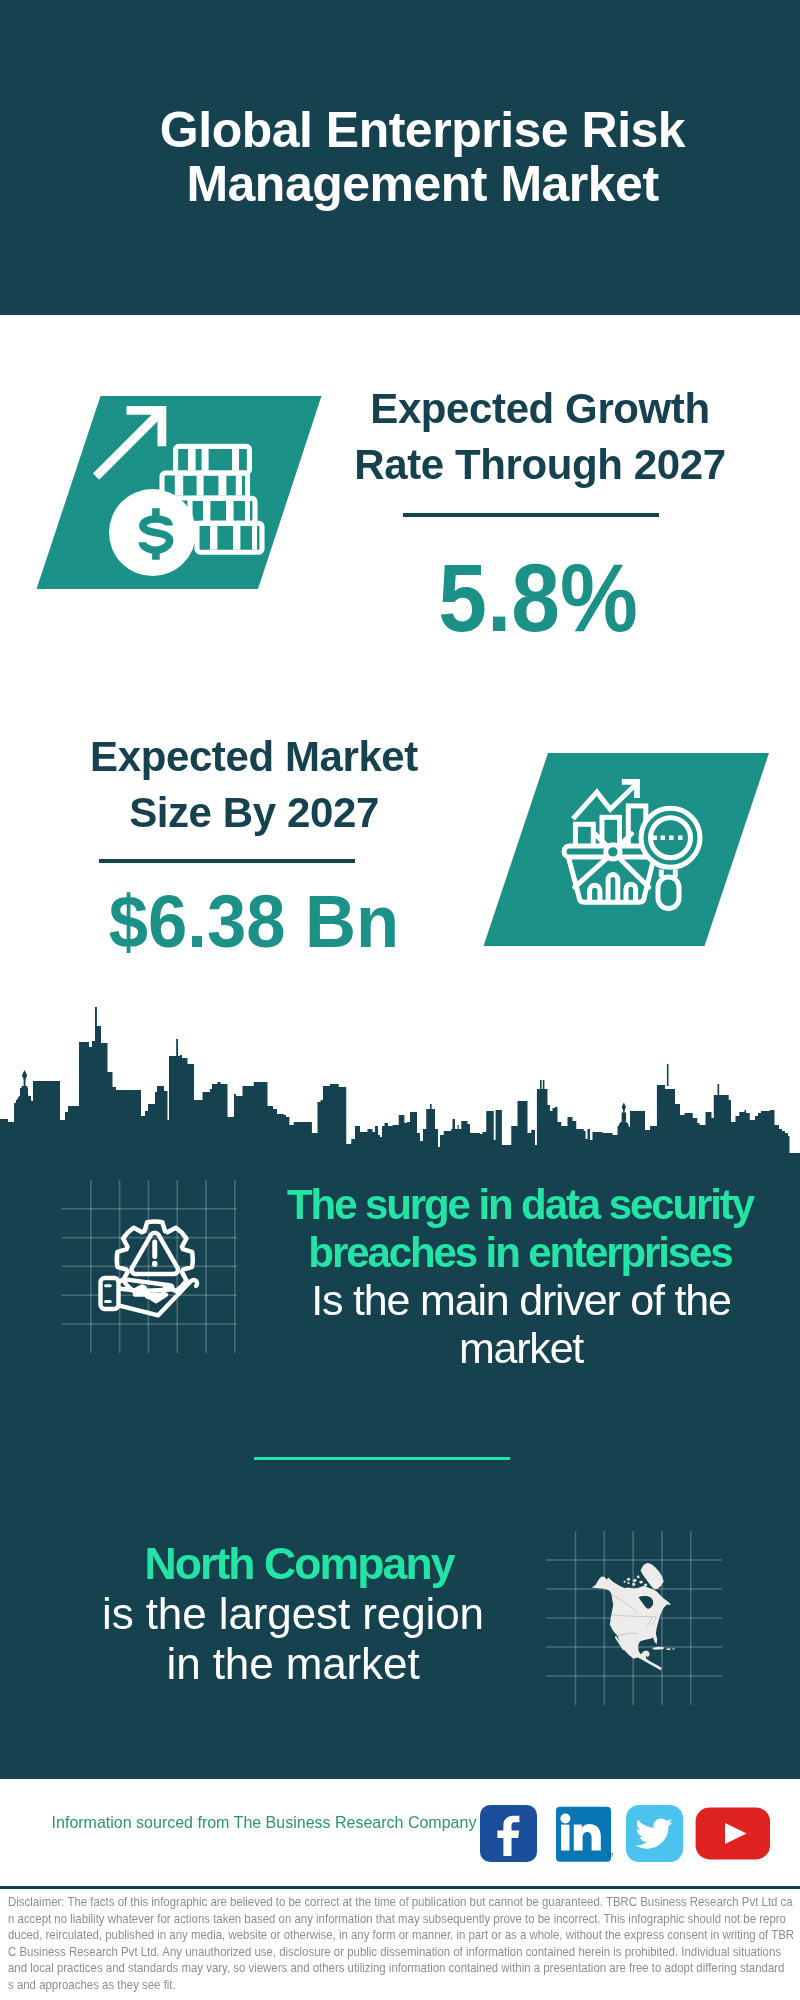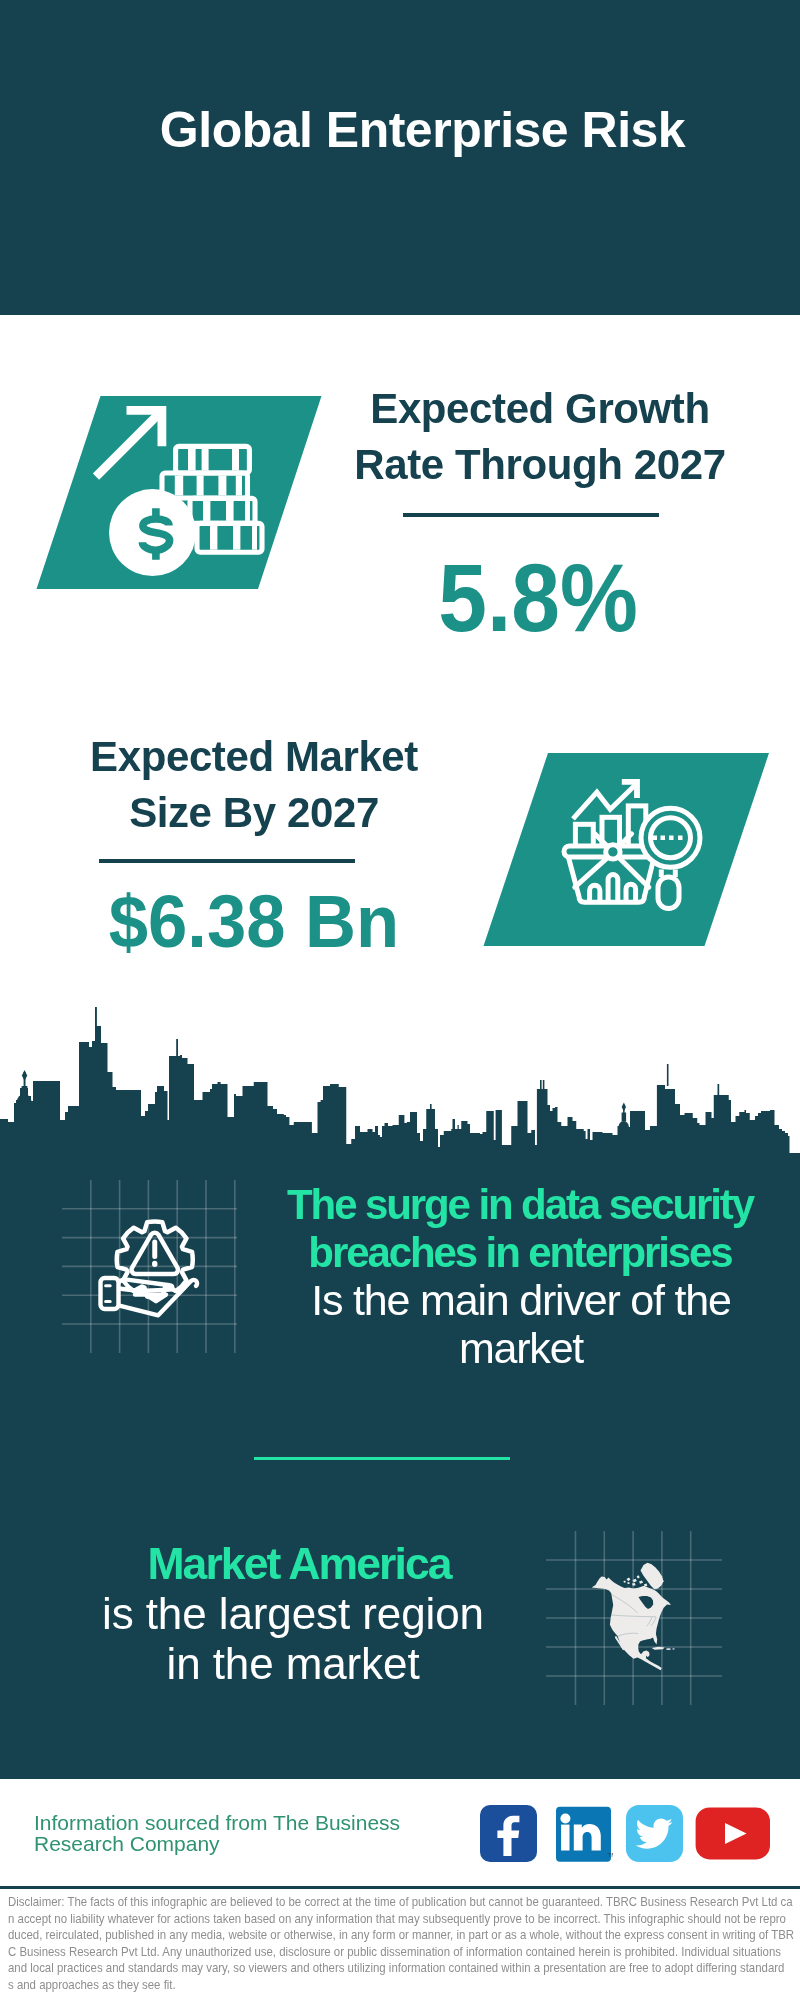--- a/index.html
+++ b/index.html
@@ -18,34 +18,35 @@
   #dark-body{left:0;top:1153px;width:800px;height:626px;background:#16414f;}
   .stat-label{color:#16414f;font-size:42px;font-weight:bold;letter-spacing:-0.4px;
     line-height:56px;white-space:nowrap;text-align:center;}
   .rule-dark{background:#16414f;height:4px;}
   .stat-value{color:#1b9187;font-weight:bold;white-space:nowrap;text-align:center;}
   
   .ins-hi{font-weight:bold;color:#24e4a5;white-space:nowrap;text-align:center;}
   .ins-body{color:#ffffff;white-space:nowrap;text-align:center;}
   .rule-green{background:#24e4a5;height:3px;}
   
-  #src-text{color:#2f9270;font-size:21px;line-height:21px;}
+  #src-text{color:#2f9270;font-size:16px;line-height:21px;text-align:center;}
   #src-url{letter-spacing:0.5px;}
   #footer-rule{background:#16414f;height:3px;}
   #disclaimer{color:#8e8e8e;font-size:13px;line-height:16.6px;transform:scaleX(0.879);transform-origin:0 0;width:901px;}
   #disclaimer div{white-space:nowrap;}
 </style>
 </head>
 <body>
 
 <div id="page">
 
   <div class="abs" id="header">
     <div class="abs" id="header-title">
       <div>Global Enterprise Risk</div>
+      <div>Management Market</div>
     </div>
   </div>
 
   <div class="abs" id="white-body"></div>
 
   <svg class="abs" id="shape1" style="left:30px;top:392px;width:300px;height:202px" viewBox="0 0 300 202">
     <polygon points="70.5,4 291.5,4 228,197 6.5,197" fill="#1b9187"></polygon>
     <g>
       <path d="M66,84.6 L131,19.6" fill="none" stroke="#ffffff" stroke-width="8.8" stroke-linecap="butt"></path>
       <path d="M96.5,14.0 H136.3 V54.3 H127.5 V22.8 H96.5 Z" fill="#ffffff"></path>
@@ -186,21 +187,21 @@
     <div>breaches in enterprises</div>
   </div>
   <div class="abs ins-body" style="left:221px;top:1276px;width:600px;font-size:43px;letter-spacing:-1.2px;line-height:48px">
     <div>Is the main driver of the</div>
     <div>market</div>
   </div>
 
   <div class="abs rule-green" style="left:254px;top:1457px;width:256px"></div>
 
   <div class="abs ins-hi" style="left:-1px;top:1539px;width:600px;font-size:44.5px;letter-spacing:-1.9px;line-height:50px">
-    <div>Market America</div>
+    <div>North Company</div>
   </div>
   <div class="abs ins-body" style="left:-7px;top:1589px;width:600px;font-size:44px;letter-spacing:-0.1px;line-height:50px">
     <div>is the largest region</div>
     <div>in the market</div>
   </div>
 
   <svg class="abs" style="left:546px;top:1531px;width:177px;height:175px" viewBox="0 0 177 175">
     <g stroke="rgba(255,255,255,0.22)" stroke-width="1.6">
       <path d="M29.5,0 V174 M58.3,0 V174 M87.1,0 V174 M115.9,0 V174 M144.7,0 V174"></path>
       <path d="M0,29 H176 M0,58 H176 M0,87 H176 M0,116 H176 M0,145 H176"></path>

